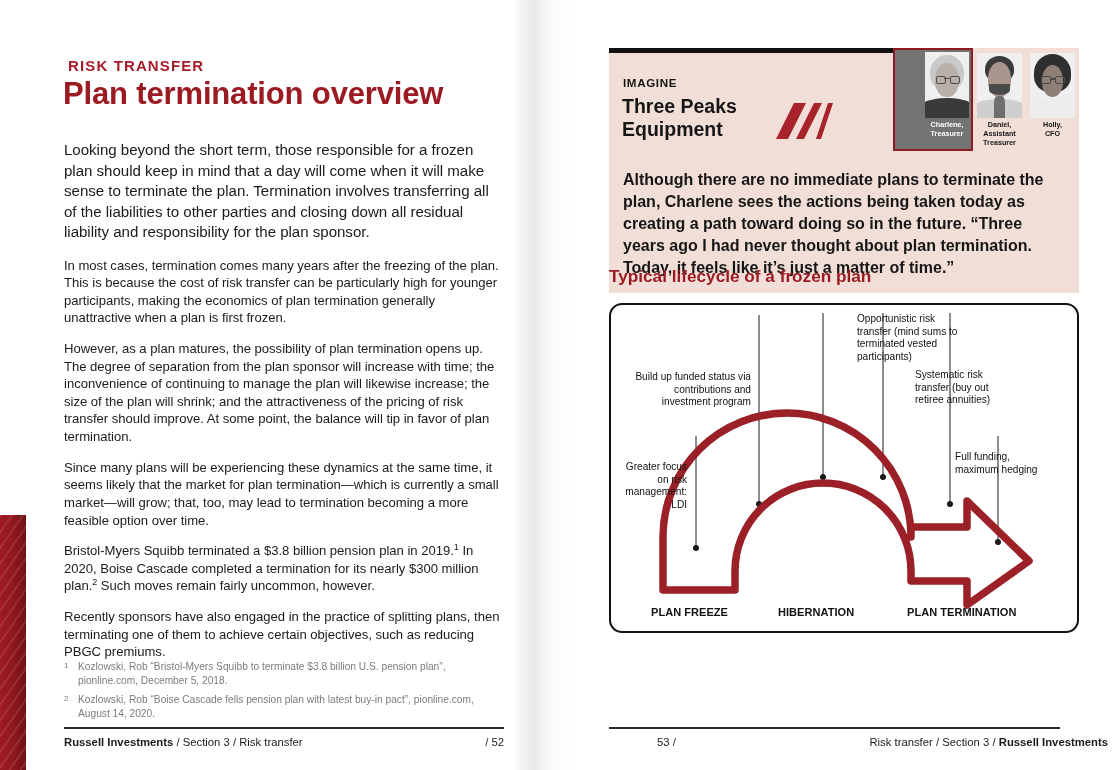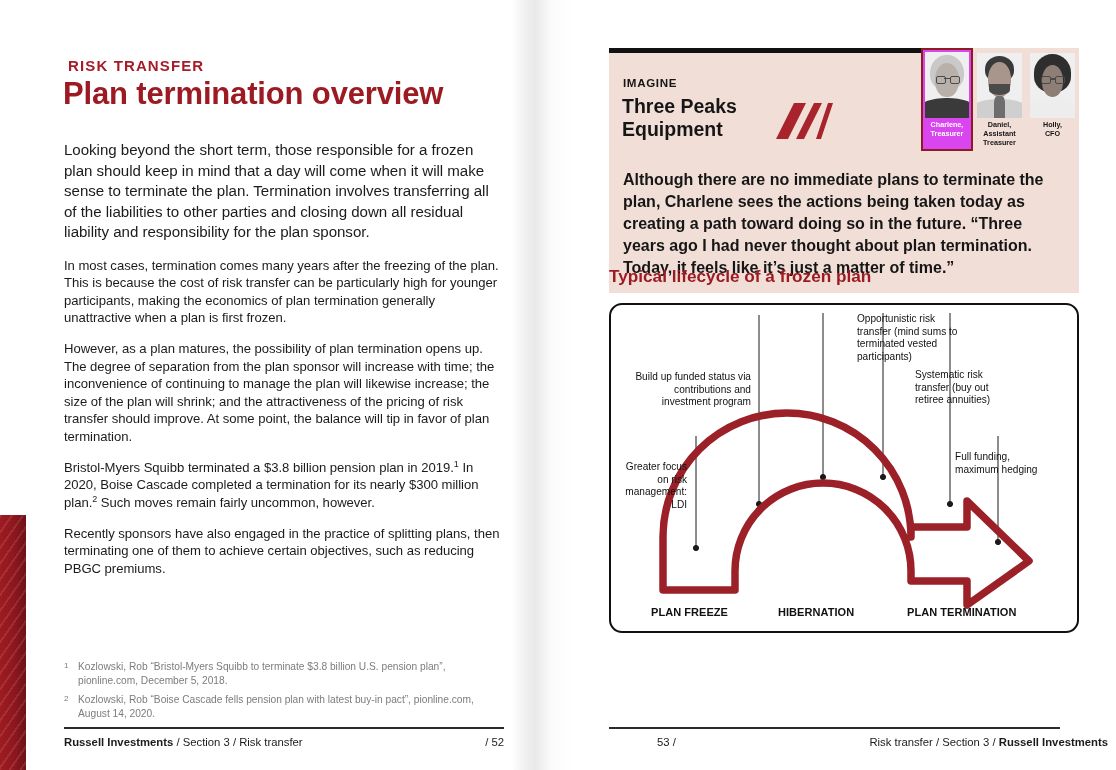--- a/index.html
+++ b/index.html
@@ -98,21 +98,21 @@
     position:absolute;left:165px;top:48px;width:60px;height:40px;
   }
   .portraits{
     position:absolute;right:0px;top:-5px;display:flex;gap:0;
   }
   .portrait{width:53px;position:relative;background:#f1ded7;}
   .portrait .ph{
     height:65px;margin:5px 4px 0 4px;position:relative;overflow:hidden;
     background:#e8e8e8;
   }
-  .portrait.sel{background:#d946ef;border:2.5px solid #8e1b21;width:48px;}
+  .portrait.sel{background:#737373;border:2.5px solid #8e1b21;width:48px;padding-left:28px;}
   .portrait.sel .ph{margin:2px 2px 0 2px;height:66px;}
   .pname{
     text-align:center;font-size:7.2px;font-weight:bold;line-height:1.22;
     color:#161616;padding:3px 1px 4px 1px;
   }
   .portrait.sel .pname{color:#fff;}
   
   .head-bg{position:absolute;inset:0;background:#efefef;}
   .hair{position:absolute;border-radius:50% 50% 42% 42%;}
   .face{position:absolute;border-radius:48% 48% 46% 46%;}
@@ -159,20 +159,21 @@
 
   <div class="page page-left">
 
     <div class="eyebrow">RISK TRANSFER</div>
     <div class="page-title">Plan termination overview</div>
 
     <div class="body-col">
       <p class="lede">Looking beyond the short term, those responsible for a frozen plan should keep in mind that a day will come when it will make sense to terminate the plan. Termination involves transferring all of the liabilities to other parties and closing down all residual liability and responsibility for the plan sponsor.</p>
       <p class="para">In most cases, termination comes many years after the freezing of the plan. This is because the cost of risk transfer can be particularly high for younger participants, making the economics of plan termination generally unattractive when a plan is first frozen.</p>
       <p class="para">However, as a plan matures, the possibility of plan termination opens up. The degree of separation from the plan sponsor will increase with time; the inconvenience of continuing to manage the plan will likewise increase; the size of the plan will shrink; and the attractiveness of the pricing of risk transfer should improve. At some point, the balance will tip in favor of plan termination.</p>
+      <p class="para">Since many plans will be experiencing these dynamics at the same time, it seems likely that the market for plan termination—which is currently a small market—will grow; that, too, may lead to termination becoming a more feasible option over time.</p>
       <p class="para"><span>Bristol-Myers Squibb terminated a $3.8 billion pension plan in 2019.</span><sup>1</sup><span> In 2020, Boise Cascade completed a termination for its nearly $300 million plan.</span><sup>2</sup><span> Such moves remain fairly uncommon, however.</span></p>
       <p class="para">Recently sponsors have also engaged in the practice of splitting plans, then terminating one of them to achieve certain objectives, such as reducing PBGC premiums.</p>
     </div>
 
     <div class="footnotes">
       <div class="fn">
         <div class="fn-mark">1</div>
         <div class="fn-txt">Kozlowski, Rob “Bristol-Myers Squibb to terminate $3.8 billion U.S. pension plan”, pionline.com, December 5, 2018.</div>
       </div>
       <div class="fn">

